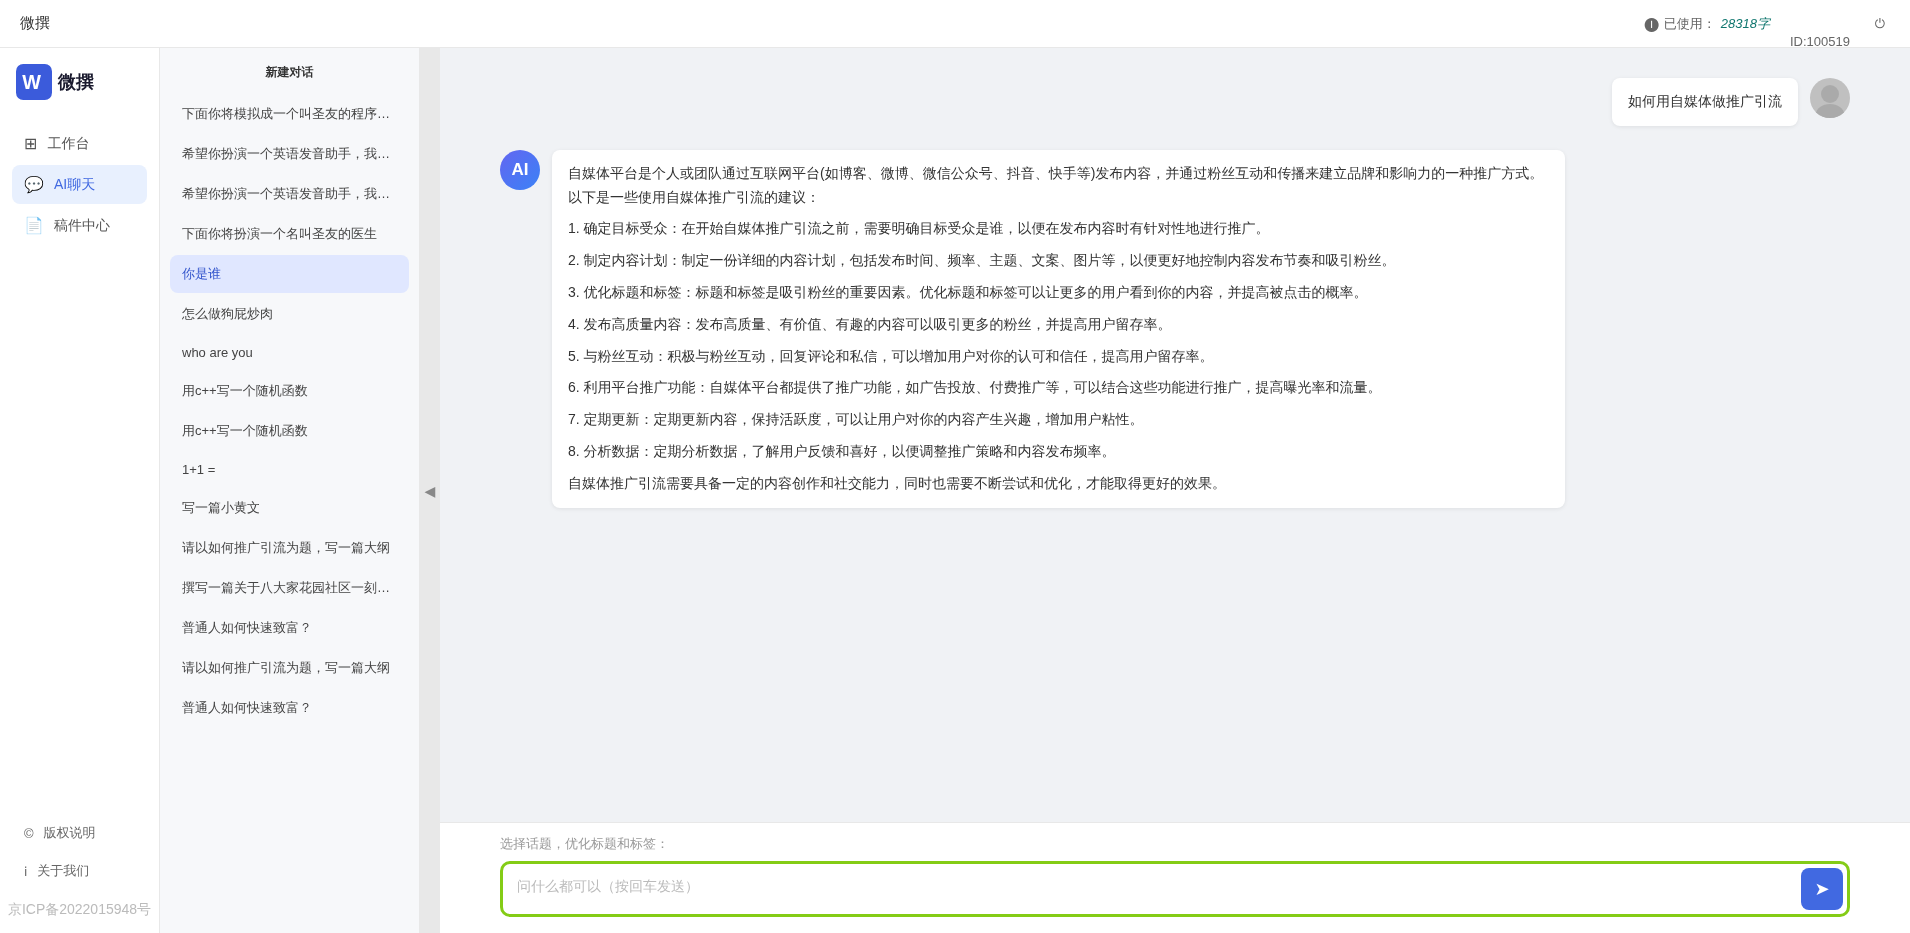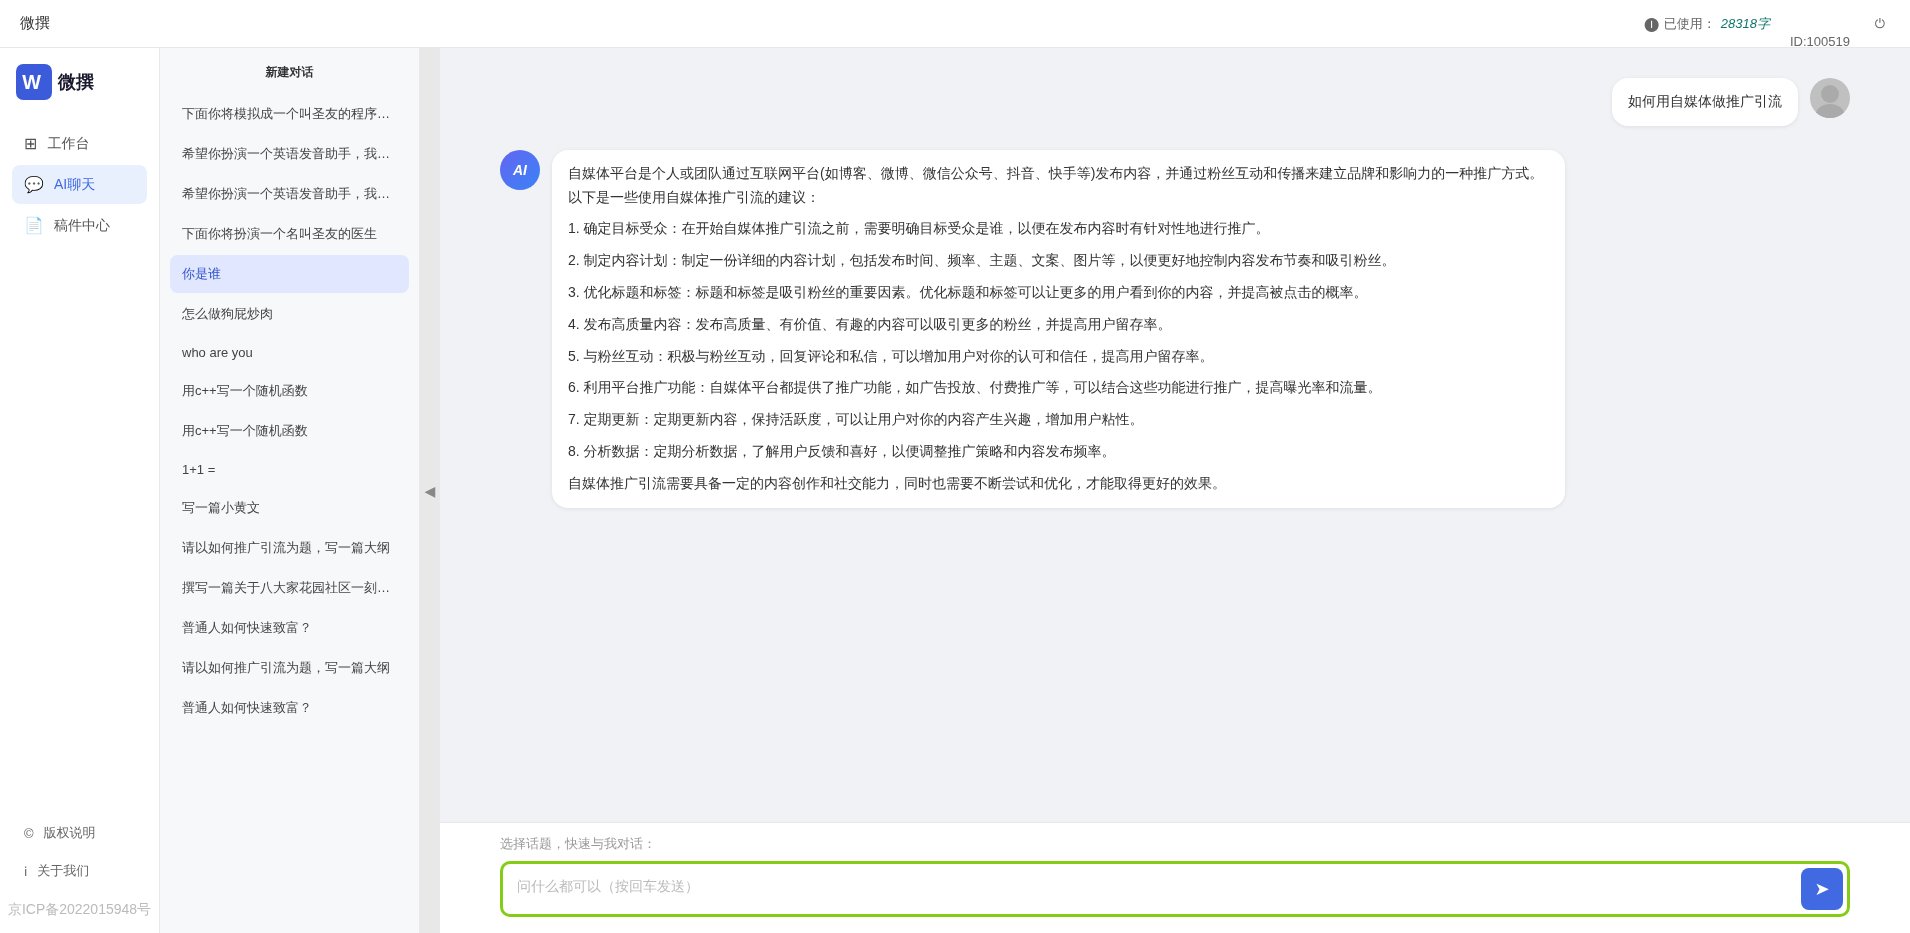--- a/index.html
+++ b/index.html
@@ -211,21 +211,21 @@
       overflow: hidden;
     }
     .avatar.ai-avatar {
       background: linear-gradient(135deg, #6366f1, #3b82f6);
       color: #fff;
       font-size: 12px;
     }
     .message-bubble {
       max-width: 75%;
       background: #fff;
-      border-radius: 16px;
+      border-radius: 8px;
       padding: 12px 16px;
       font-size: 14px;
       line-height: 1.7;
       color: #333;
       box-shadow: 0 1px 4px rgba(0,0,0,0.08);
     }
     .message-row.user .message-bubble {
       background: #fff;
       color: #333;
     }
@@ -377,40 +377,40 @@
             <ellipse cx="20" cy="36" rx="14" ry="10" fill="#aaa"></ellipse>
           </svg>
         </div>
         <div class="message-bubble">
           <span>如何用自媒体做推广引流</span>
         </div>
       </div>
 
       <div class="message-row">
         <div class="avatar ai-avatar">
-          <span style="font-size:14px;font-weight:bold;font-style:italic;">AI</span>
+          <span style="font-size:17px;font-weight:bold;">AI</span>
         </div>
         <div class="message-bubble">
           <p>自媒体平台是个人或团队通过互联网平台(如博客、微博、微信公众号、抖音、快手等)发布内容，并通过粉丝互动和传播来建立品牌和影响力的一种推广方式。以下是一些使用自媒体推广引流的建议：</p>
           <p>1. 确定目标受众：在开始自媒体推广引流之前，需要明确目标受众是谁，以便在发布内容时有针对性地进行推广。</p>
           <p>2. 制定内容计划：制定一份详细的内容计划，包括发布时间、频率、主题、文案、图片等，以便更好地控制内容发布节奏和吸引粉丝。</p>
           <p>3. 优化标题和标签：标题和标签是吸引粉丝的重要因素。优化标题和标签可以让更多的用户看到你的内容，并提高被点击的概率。</p>
           <p>4. 发布高质量内容：发布高质量、有价值、有趣的内容可以吸引更多的粉丝，并提高用户留存率。</p>
           <p>5. 与粉丝互动：积极与粉丝互动，回复评论和私信，可以增加用户对你的认可和信任，提高用户留存率。</p>
           <p>6. 利用平台推广功能：自媒体平台都提供了推广功能，如广告投放、付费推广等，可以结合这些功能进行推广，提高曝光率和流量。</p>
           <p>7. 定期更新：定期更新内容，保持活跃度，可以让用户对你的内容产生兴趣，增加用户粘性。</p>
           <p>8. 分析数据：定期分析数据，了解用户反馈和喜好，以便调整推广策略和内容发布频率。</p>
           <p>自媒体推广引流需要具备一定的内容创作和社交能力，同时也需要不断尝试和优化，才能取得更好的效果。</p>
         </div>
       </div>
 
     </div>
 
     <div class="chat-input-area">
-      <div class="chat-quick-label">选择话题，快速与我对话：</div>
+      <div class="chat-quick-label">选择话题，优化标题和标签：</div>
       <div class="chat-input-wrapper">
         <textarea class="chat-textarea" rows="1" placeholder="问什么都可以（按回车发送）" style=""></textarea>
         <button class="chat-send-btn">
           <span class="send-icon">➤</span>
         </button>
       </div>
     </div>
   </div>
 
 </div>

